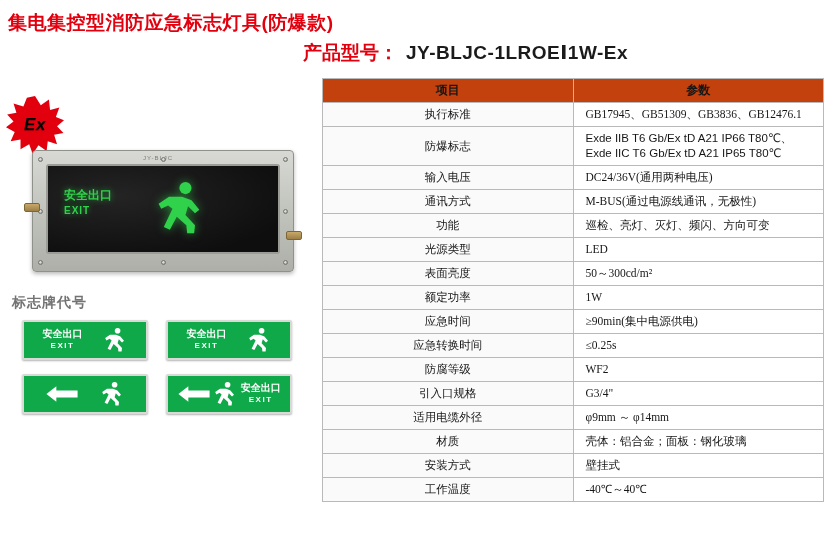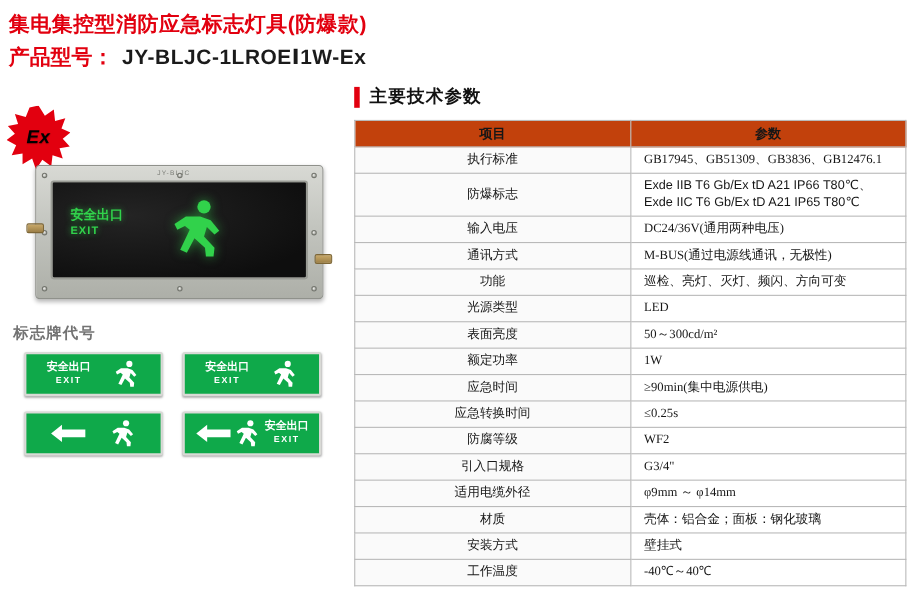--- a/index.html
+++ b/index.html
@@ -30,20 +30,21 @@
     letter-spacing: 0.5px;
     line-height: 26px;
     white-space: nowrap;
   }
   .title-line2 {
     margin-top: 4px;
     font-size: 19px;
     font-weight: bold;
     line-height: 26px;
     white-space: nowrap;
+    text-align: right;
   }
   .title-line2 .model-label { color: #e2000f; }
   .title-line2 .model-value { color: #1b1b1b; margin-left: 8px; letter-spacing: 0.5px; }
 
   
   .left-col {
     position: absolute;
     left: 0; top: 88px;
     width: 318px;
   }
@@ -328,24 +329,20 @@
         <div class="sc-text">
           <div>安全出口</div>
           <div class="en">EXIT</div>
         </div>
       </div>
 
     </div>
   </div>
 
   <div class="right-col">
-    <div class="section-head">
-      <div class="section-bar"></div>
-      <div class="section-title">主要技术参数</div>
-    </div>
 
     <table class="spec">
       <thead>
         <tr>
           <th>项目</th>
           <th>参数</th>
         </tr>
       </thead>
       <tbody id="spec-body">
           <tr class="row-h">

